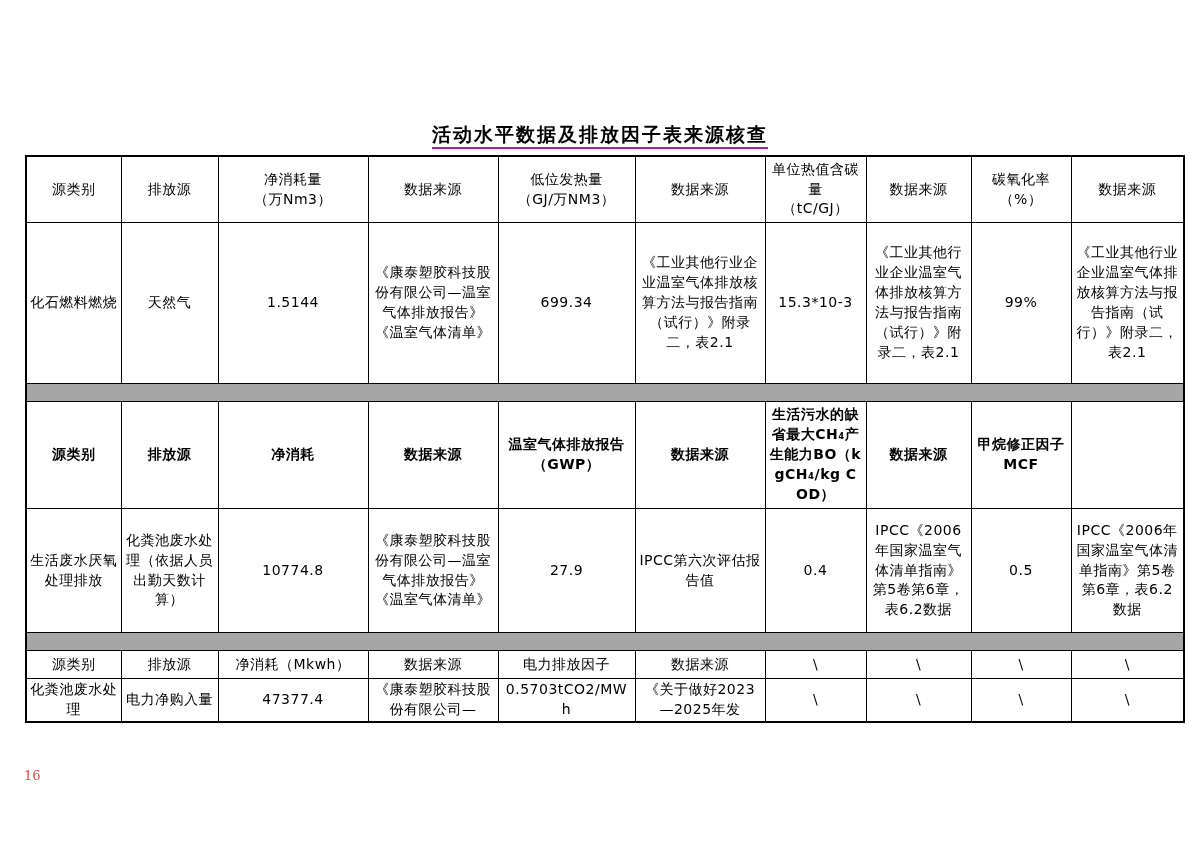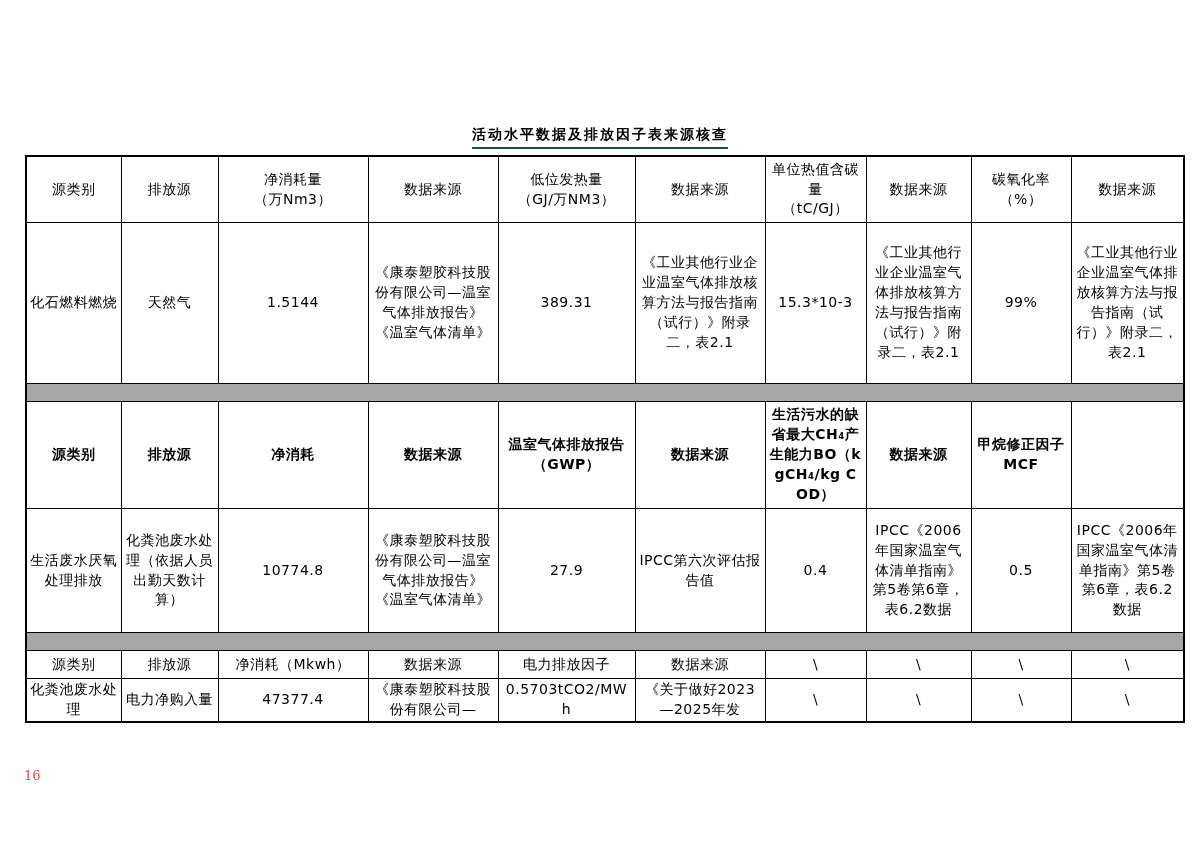--- a/index.html
+++ b/index.html
@@ -17,25 +17,25 @@
   }
   .title-wrap {
     position: absolute;
     top: 122px;
     left: 0;
     width: 100%;
     text-align: center;
   }
   .doc-title {
     display: inline-block;
-    font-size: 14px;
+    font-size: 19px;
     font-weight: bold;
     letter-spacing: 2px;
     color: #000000;
-    border-bottom: 2px solid #14532d;
+    border-bottom: 2px solid #a21caf;
     padding-bottom: 1px;
     line-height: 24px;
   }
   .table-wrap {
     position: absolute;
     left: 25px;
     top: 155px;
     width: 1158px;
   }
   table.verify {
@@ -119,21 +119,21 @@
         <td>数据来源</td>
         <td>碳氧化率
 （%）</td>
         <td>数据来源</td>
       </tr>
       <tr class="d-a">
         <td>化石燃料燃烧</td>
         <td>天然气</td>
         <td>1.5144</td>
         <td>《康泰塑胶科技股份有限公司—温室气体排放报告》《温室气体清单》</td>
-        <td>389.31</td>
+        <td>699.34</td>
         <td>《工业其他行业企业温室气体排放核算方法与报告指南（试行）》附录二，表2.1</td>
         <td>15.3*10-3</td>
         <td>《工业其他行业企业温室气体排放核算方法与报告指南（试行）》附录二，表2.1</td>
         <td>99%</td>
         <td>《工业其他行业企业温室气体排放核算方法与报告指南（试行）》附录二，表2.1</td>
       </tr>
 
       <tr class="sep">
         <td colspan="10"></td>
       </tr>

